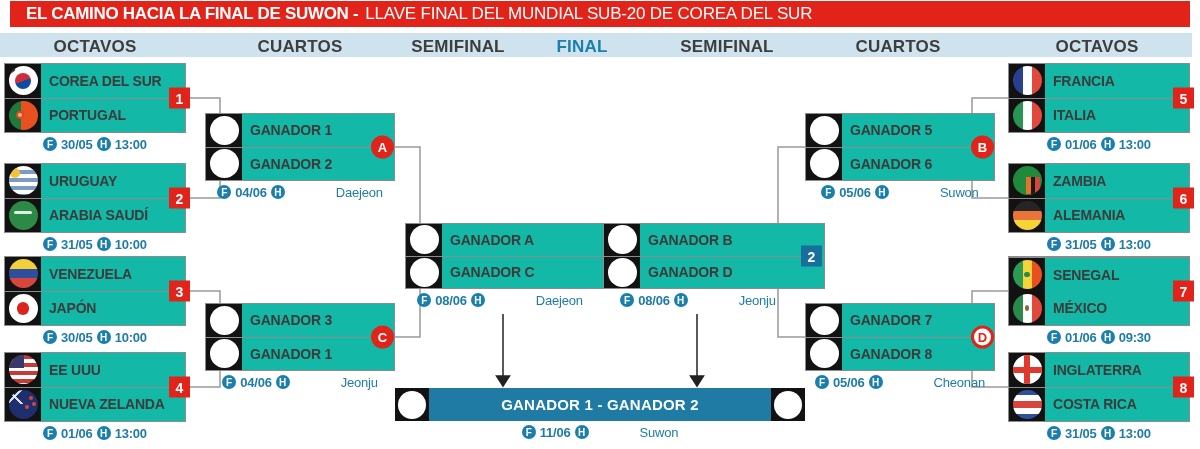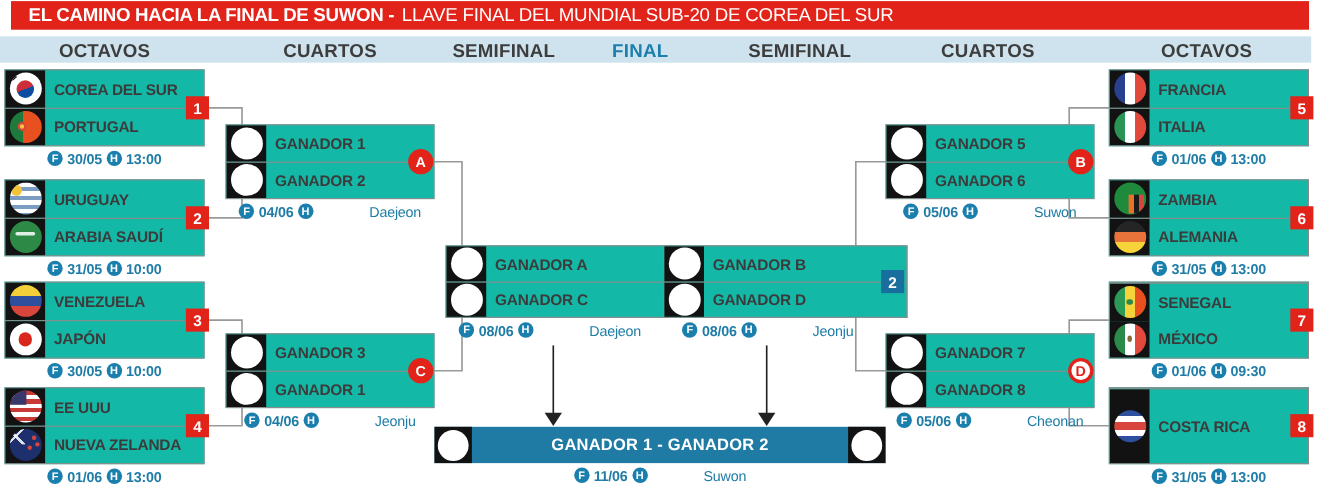--- a/index.html
+++ b/index.html
@@ -291,20 +291,26 @@
     <span class="badge-sq red">7</span>
   </div>
   <div class="date-line" style="left:1008px;top:329px;width:182px">
     <span class="ic">F</span>
       <span class="num">01/06</span>
     <span class="ic">H</span>
       <span class="num">09:30</span>
   </div>
 
   <div class="box" style="left:1008px;top:352px">
+    <div class="team-row">
+      <span class="flag-cell">
+          <span class="flag flag-england"></span>
+        </span>
+      <span class="team-name">INGLATERRA</span>
+    </div>
     <div class="team-row second">
       <span class="flag-cell">
           <span class="flag flag-costa-rica"></span>
         </span>
       <span class="team-name">COSTA RICA</span>
     </div>
     <span class="badge-sq red">8</span>
   </div>
   <div class="date-line" style="left:1008px;top:425px;width:182px">
     <span class="ic">F</span>

